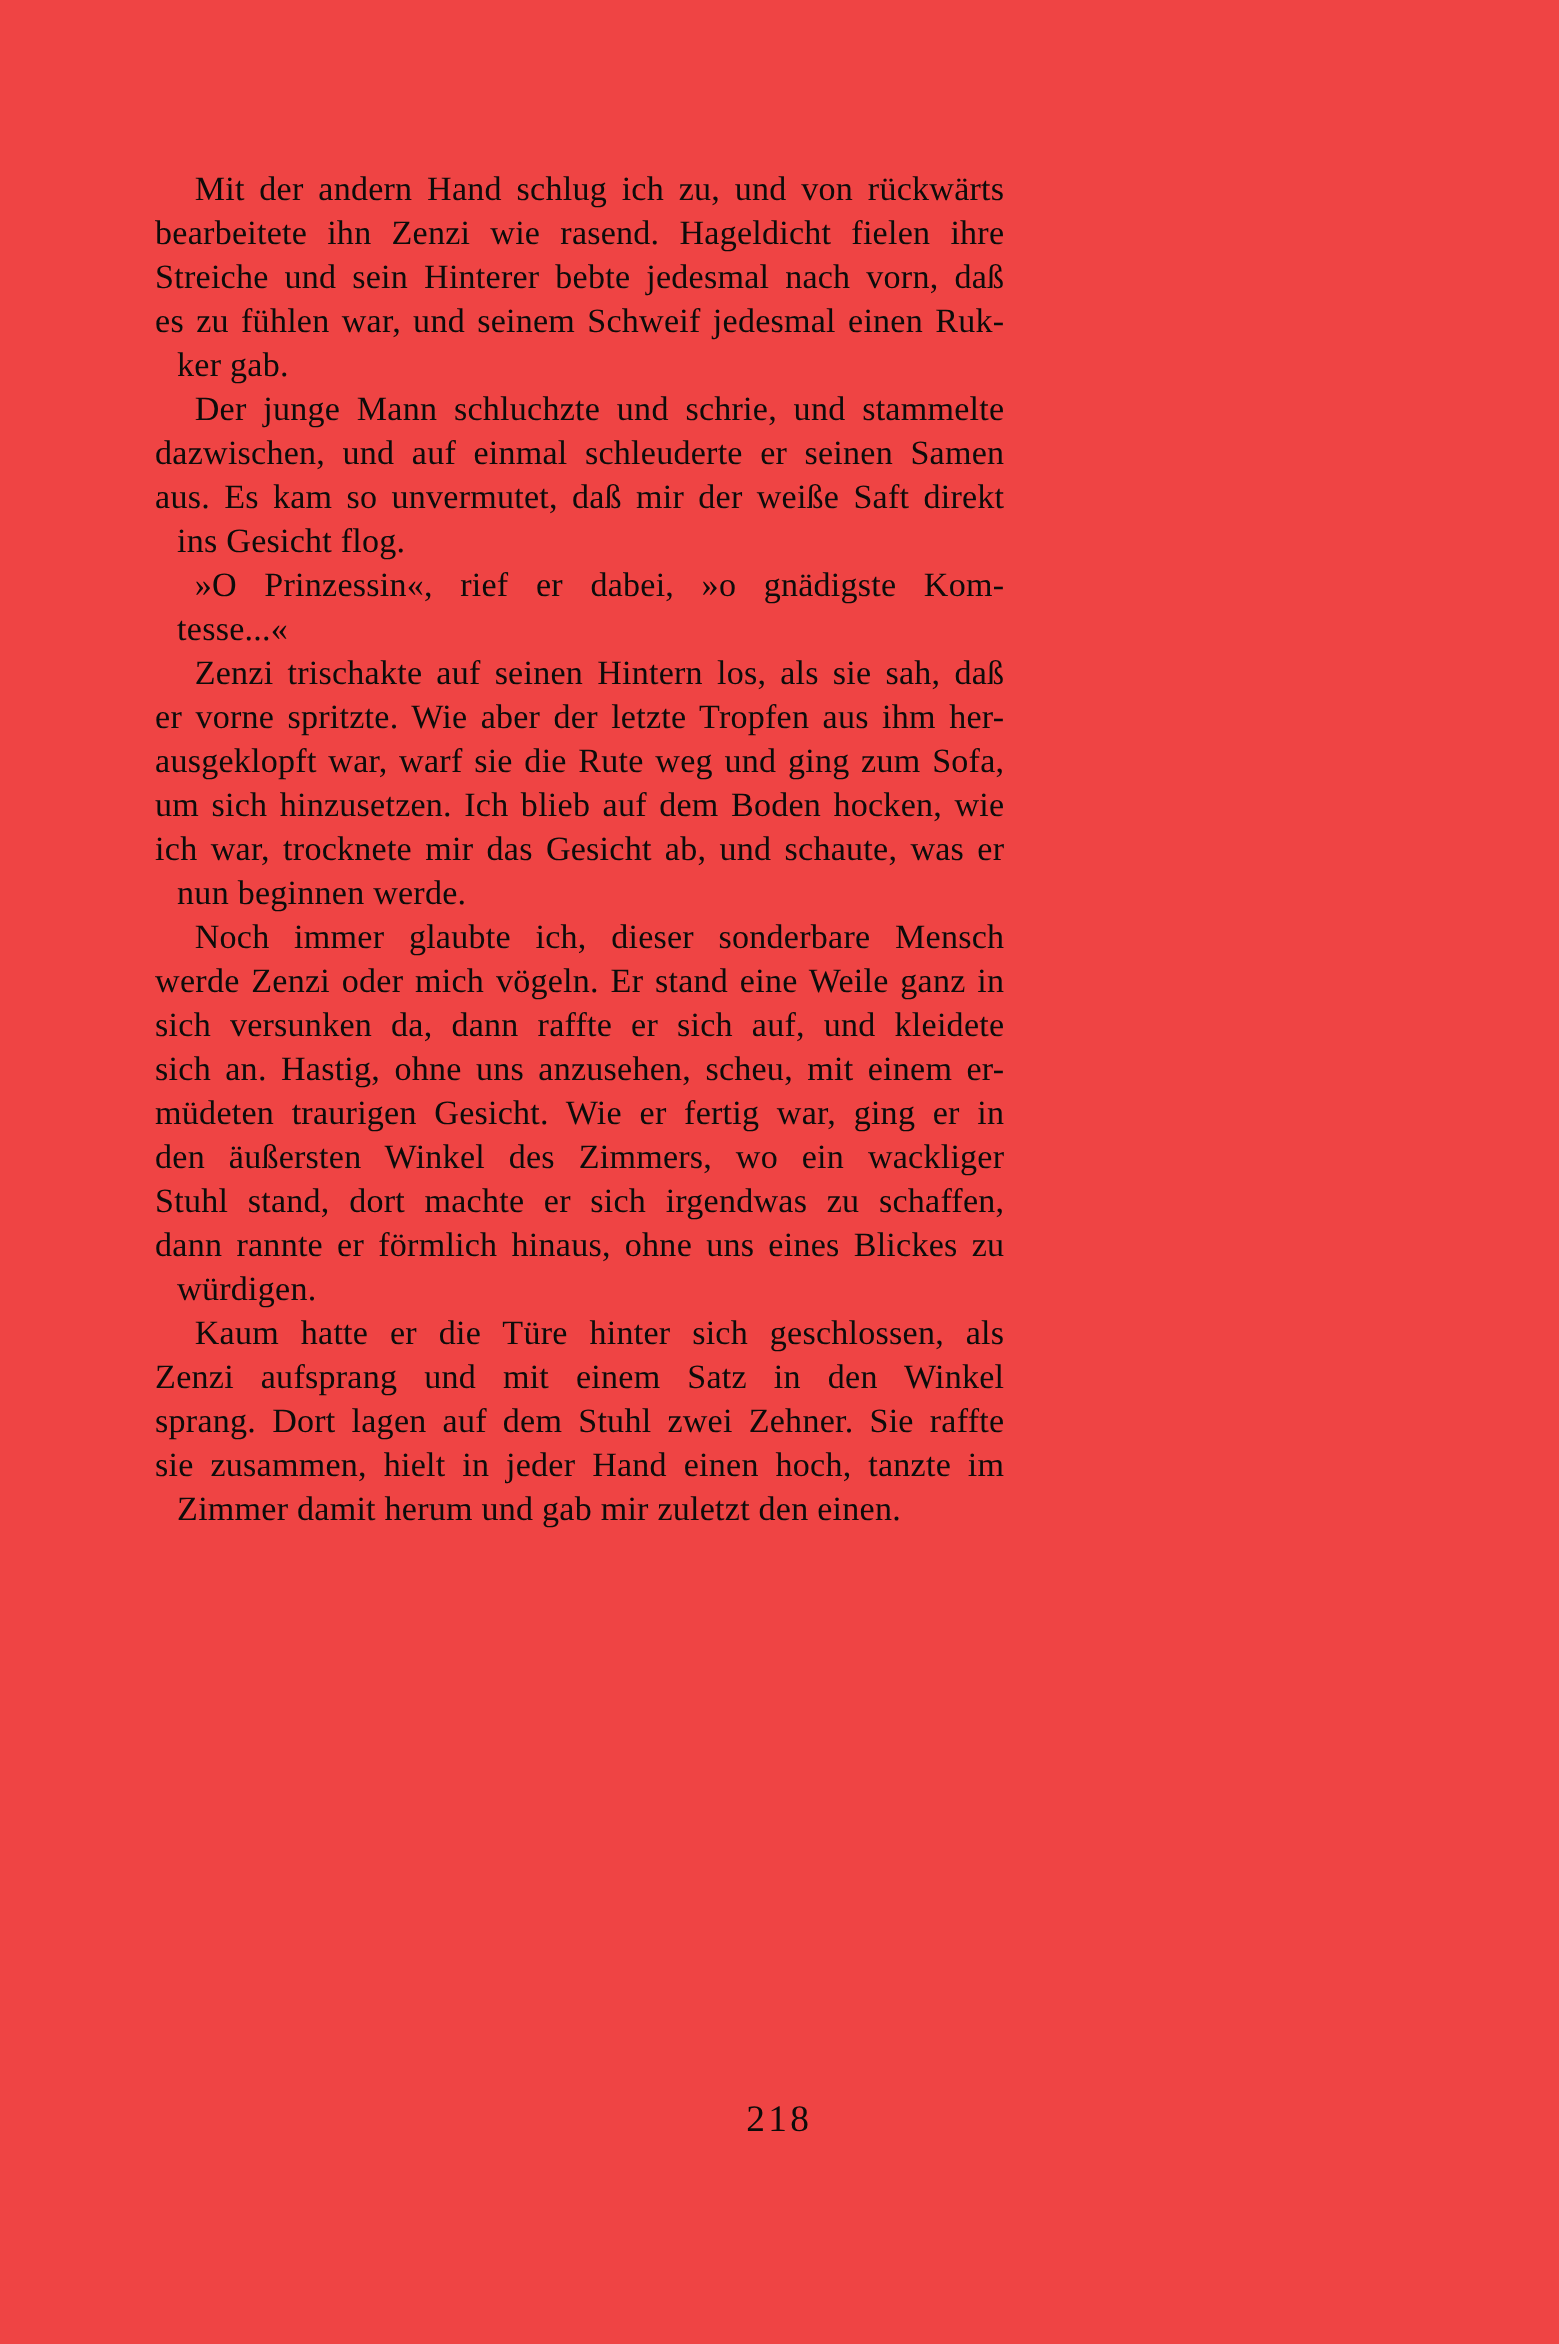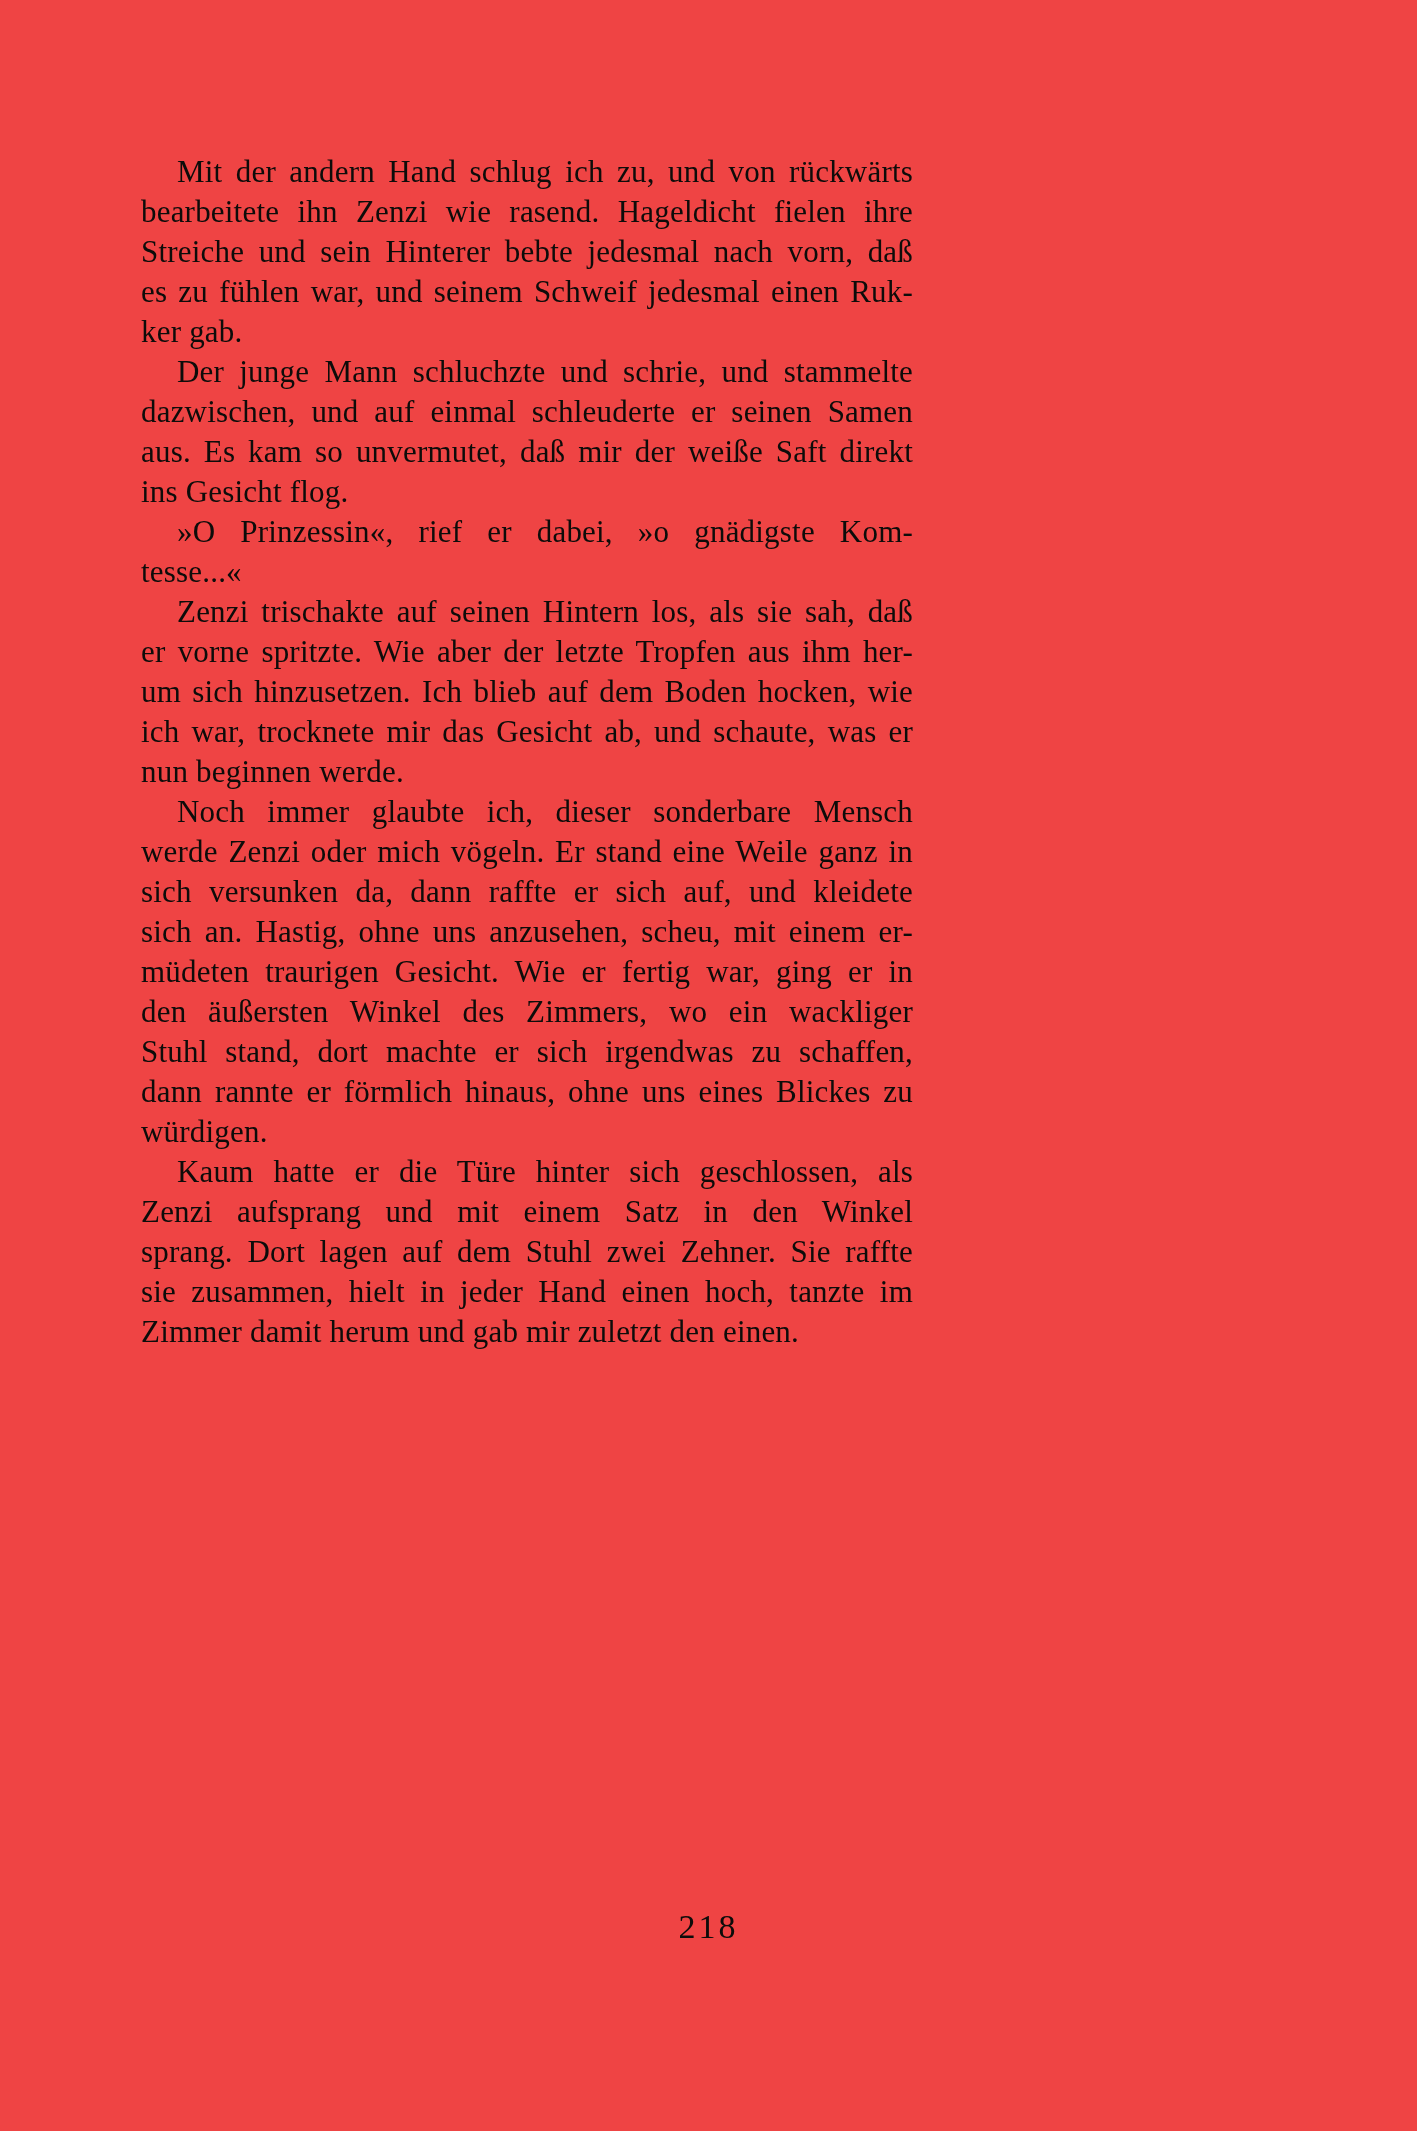--- a/index.html
+++ b/index.html
@@ -35,20 +35,21 @@
     text-align-last: justify;
     white-space: normal;
     overflow: visible;
   }
   .line.pfirst {
     text-indent: 36px;
   }
   .line.plast {
     text-align: left;
     text-align-last: left;
+    margin-left: 20px;
   }
   .page-number {
     position: absolute;
     top: 1908px;
     left: 0;
     width: 100%;
     text-align: center;
     font-size: 34px;
     letter-spacing: 3px;
     color: #0d0c0a;
@@ -72,20 +73,21 @@
         <div class="line">aus. Es kam so unvermutet, daß mir der weiße Saft direkt</div>
         <div class="line plast">ins Gesicht flog.</div>
       </div>
       <div class="paragraph">
         <div class="line pfirst">»O Prinzessin«, rief er dabei, »o gnädigste Kom-</div>
         <div class="line plast">tesse...«</div>
       </div>
       <div class="paragraph">
         <div class="line pfirst">Zenzi trischakte auf seinen Hintern los, als sie sah, daß</div>
         <div class="line">er vorne spritzte. Wie aber der letzte Tropfen aus ihm her-</div>
+        <div class="line">ausgeklopft war, warf sie die Rute weg und ging zum Sofa,</div>
         <div class="line">um sich hinzusetzen. Ich blieb auf dem Boden hocken, wie</div>
         <div class="line">ich war, trocknete mir das Gesicht ab, und schaute, was er</div>
         <div class="line plast">nun beginnen werde.</div>
       </div>
       <div class="paragraph">
         <div class="line pfirst">Noch immer glaubte ich, dieser sonderbare Mensch</div>
         <div class="line">werde Zenzi oder mich vögeln. Er stand eine Weile ganz in</div>
         <div class="line">sich versunken da, dann raffte er sich auf, und kleidete</div>
         <div class="line">sich an. Hastig, ohne uns anzusehen, scheu, mit einem er-</div>
         <div class="line">müdeten traurigen Gesicht. Wie er fertig war, ging er in</div>

